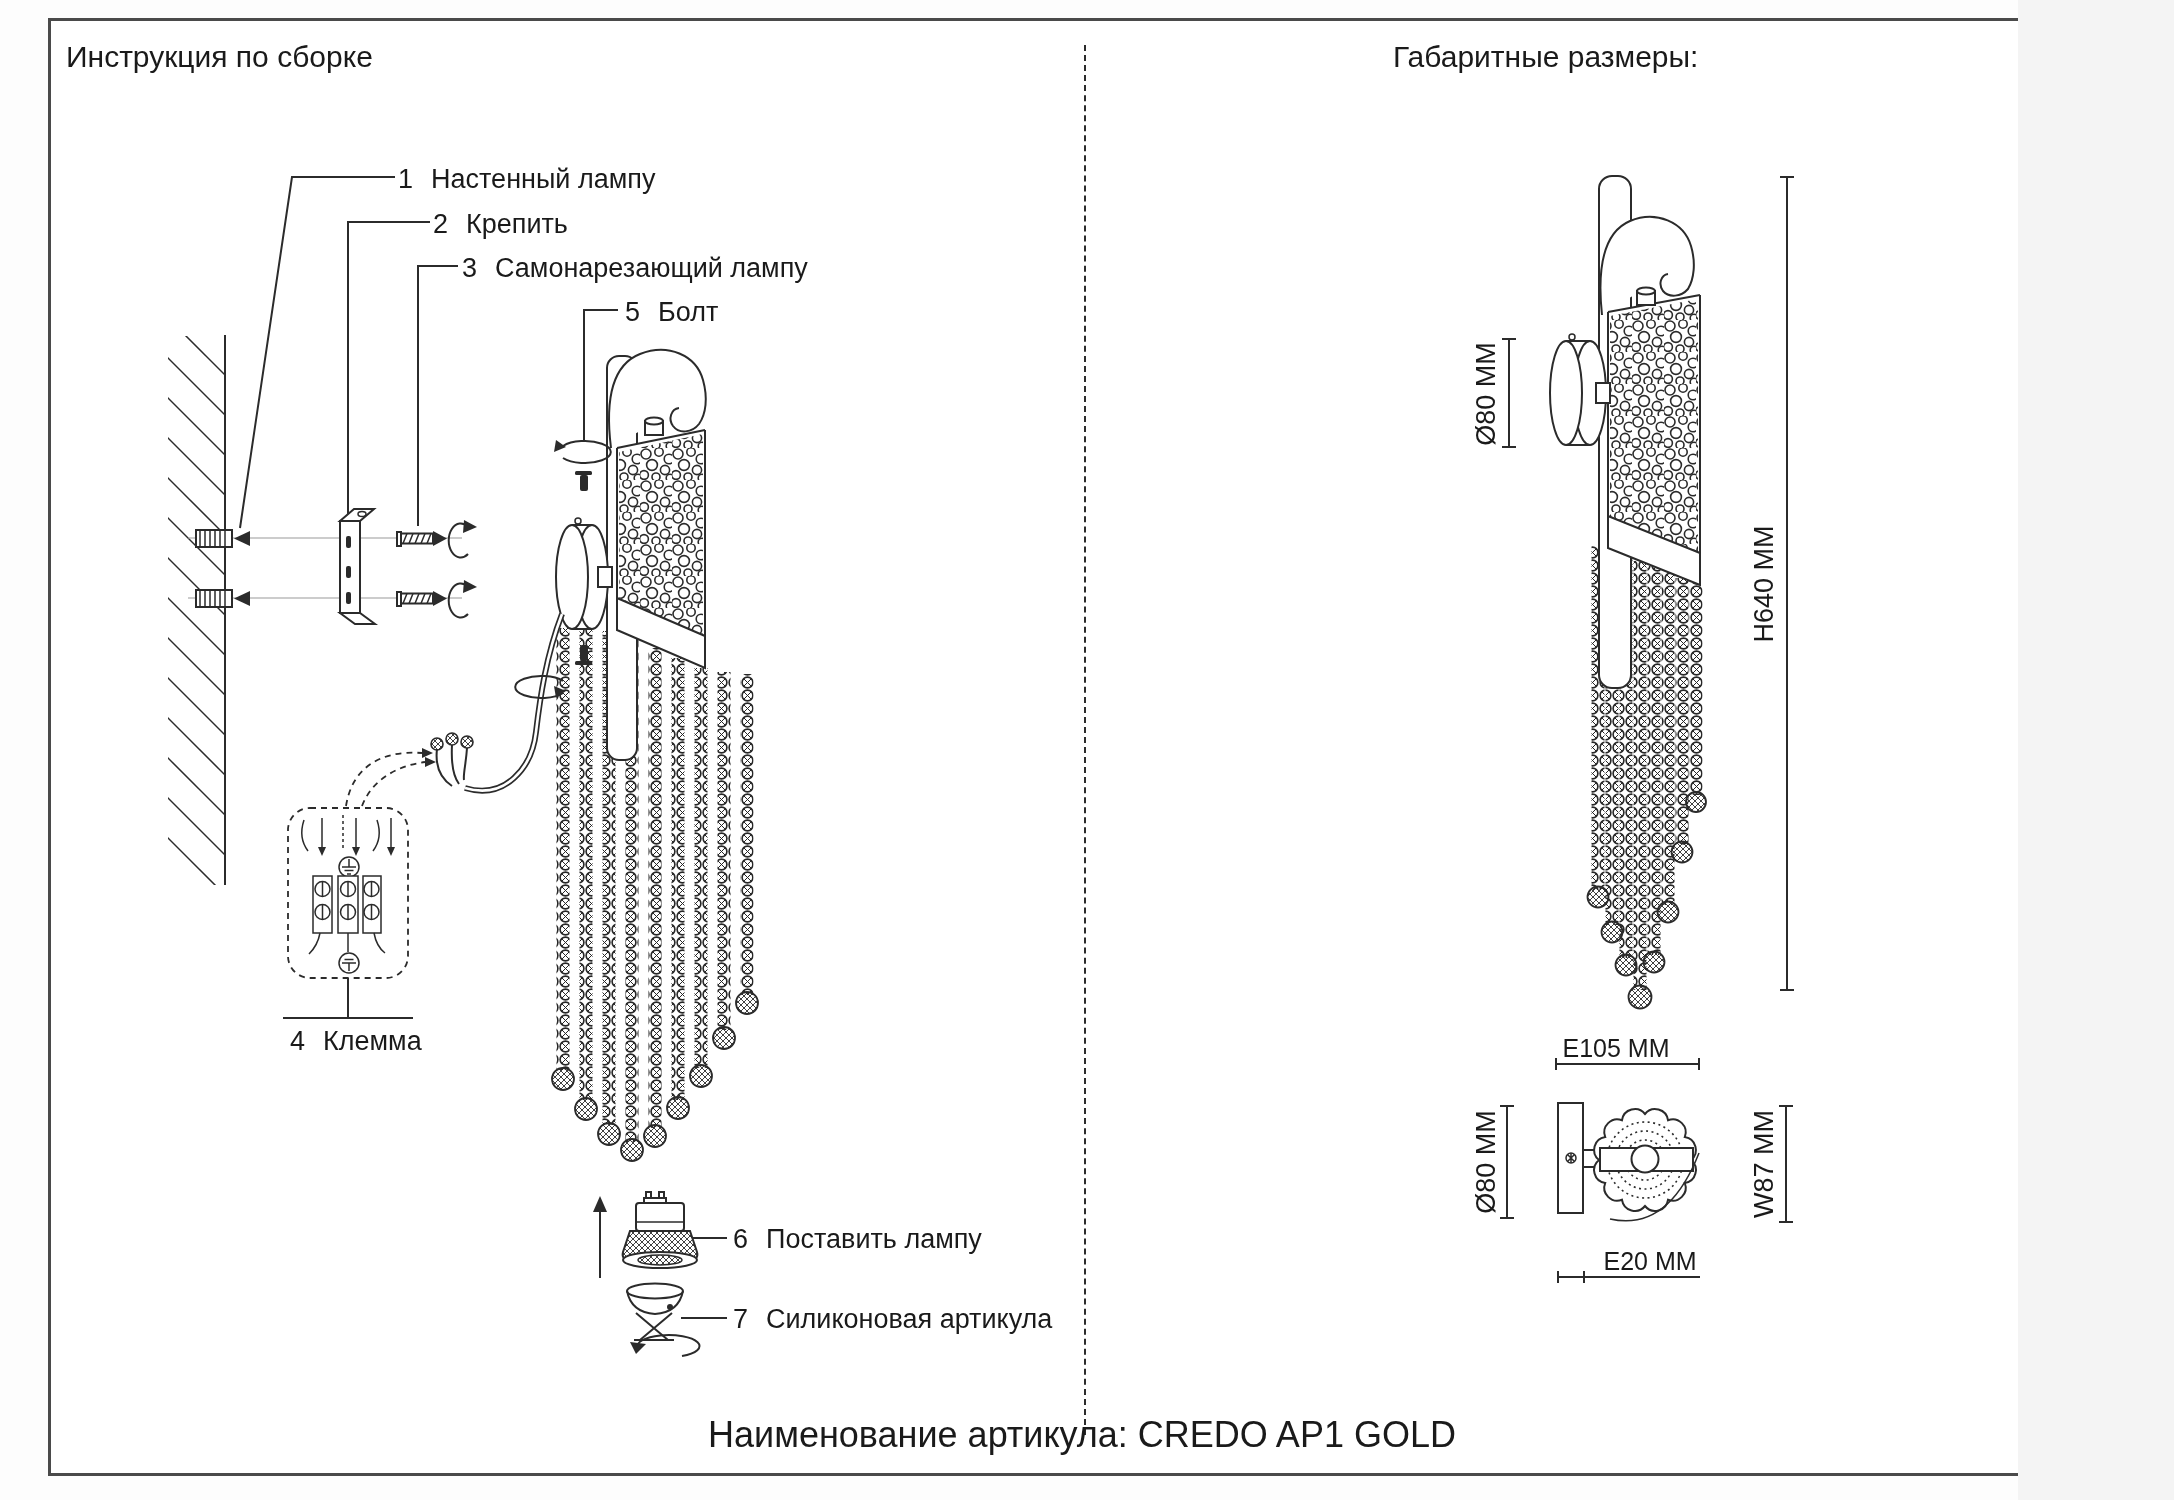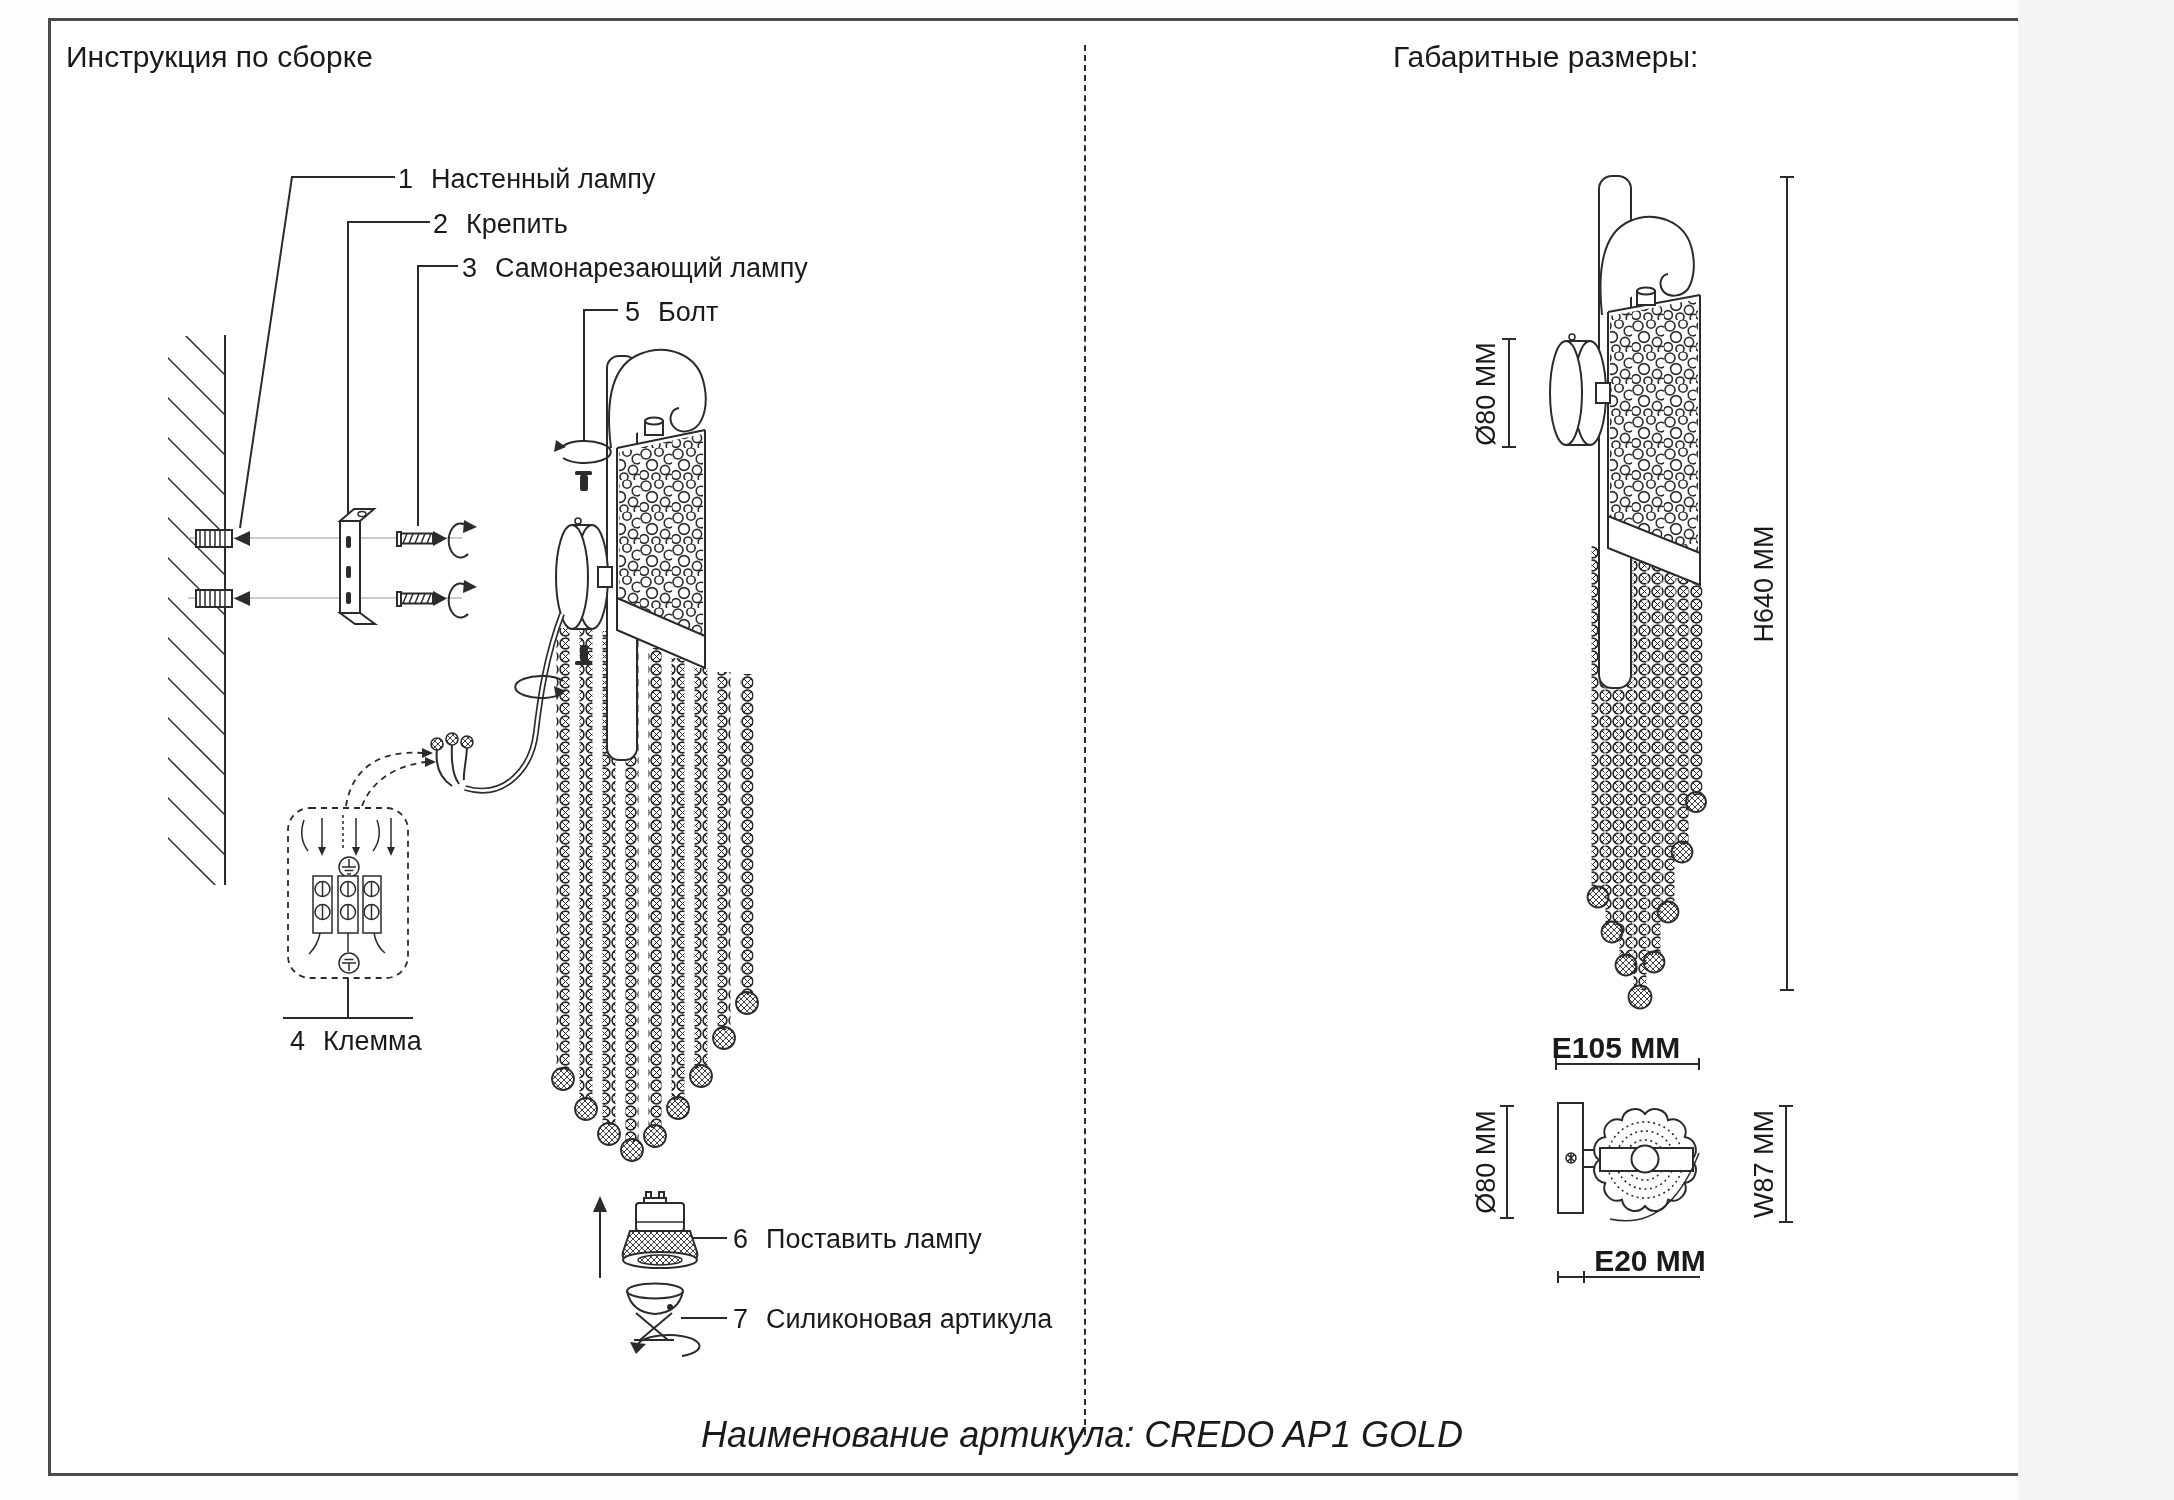--- a/index.html
+++ b/index.html
@@ -1,23 +1,23 @@
 <!DOCTYPE html>
 <html style="--ink: #1a1a1a; --line: #2b2b2b; --lightline: #9a9a9a; --frame: #4a4a4a;"><head>
 <meta charset="utf-8">
 <style>
   html,body{margin:0;padding:0;background:#f4f4f4;}
   .page{position:relative;width:2018px;height:1500px;background:#fdfdfd;font-family:"Liberation Sans",sans-serif;color:var(--ink,#1a1a1a);overflow:hidden;}
   .frame{position:absolute;left:48px;top:18px;width:2120px;height:1458px;border:3px solid var(--frame,#4a4a4a);background:#ffffff;box-sizing:border-box;}
   .divider{position:absolute;left:1084px;top:45px;height:1390px;width:0;border-left:2px dashed var(--line,#3a3a3a);}
   .title{position:absolute;font-size:30px;white-space:nowrap;}
   .plabel{position:absolute;display:flex;gap:18px;font-size:27px;white-space:nowrap;}
-  .hlabel{position:absolute;transform:translate(-50%,-50%);font-size:30px;white-space:nowrap;font-weight:bold;}
+  .hlabel{position:absolute;transform:translate(-50%,-50%);font-size:25px;white-space:nowrap;}
   .vlabel{position:absolute;transform:translate(-50%,-50%) rotate(-90deg);font-size:27px;white-space:nowrap;}
-  .caption{position:absolute;left:1082px;top:1414px;transform:translateX(-50%);font-size:36px;white-space:nowrap;background:transparent;font-style:italic;}
+  .caption{position:absolute;left:1082px;top:1414px;transform:translateX(-50%);font-size:36px;white-space:nowrap;background:transparent;}
   svg.art{position:absolute;left:0;top:0;}
   .ln{stroke:var(--line,#2b2b2b);stroke-width:2;fill:none;}
   .ln15{stroke:var(--line,#2b2b2b);stroke-width:1.5;fill:none;}
   .thin{stroke:var(--lightline,#9a9a9a);stroke-width:1.2;fill:none;}
   .wf{fill:#ffffff;stroke:var(--line,#2b2b2b);stroke-width:2;}
   .dk{fill:var(--line,#2b2b2b);stroke:none;}
   .dash{stroke:var(--line,#2b2b2b);stroke-width:1.8;stroke-dasharray:6 5;fill:none;}
   .dot{stroke:var(--line,#2b2b2b);stroke-width:1.6;stroke-dasharray:2 3.5;fill:none;}
   .dim{stroke:var(--line,#2b2b2b);stroke-width:2;fill:none;}
 </style>

